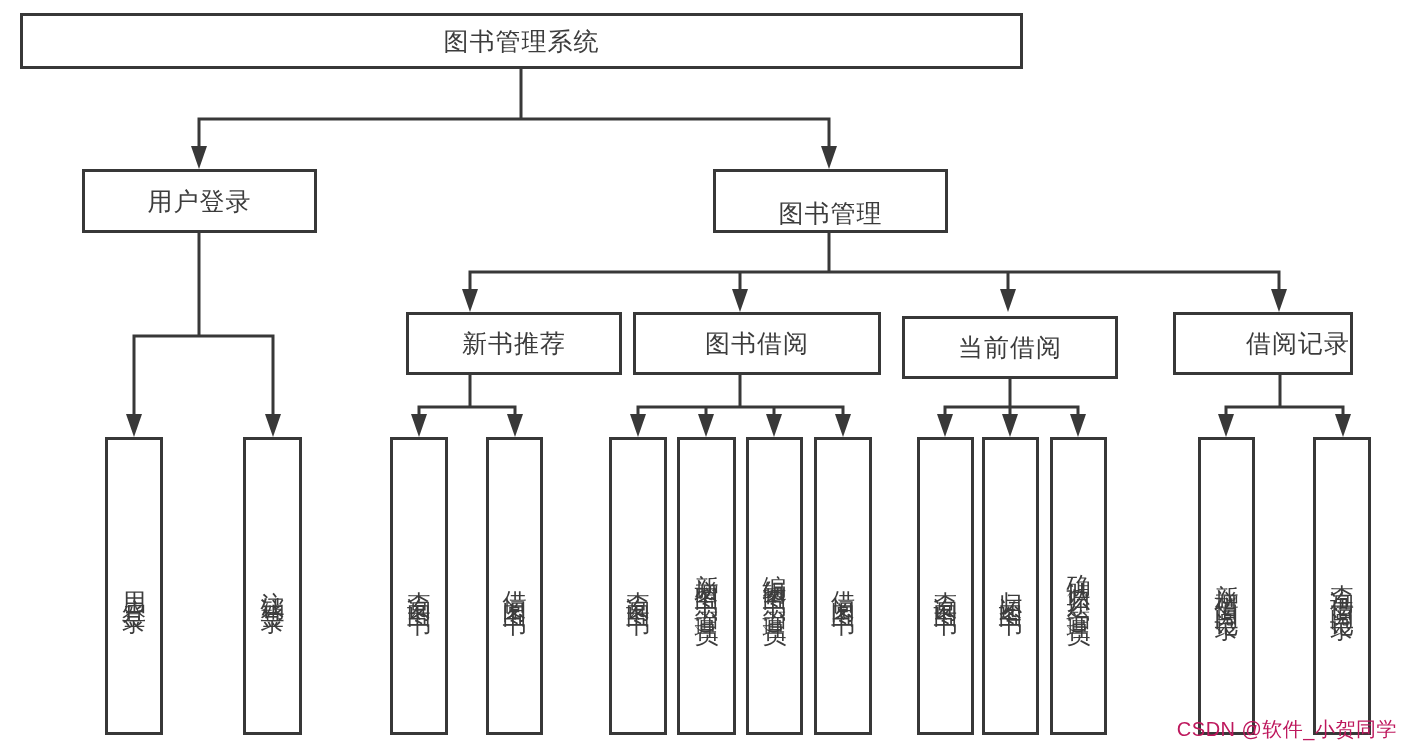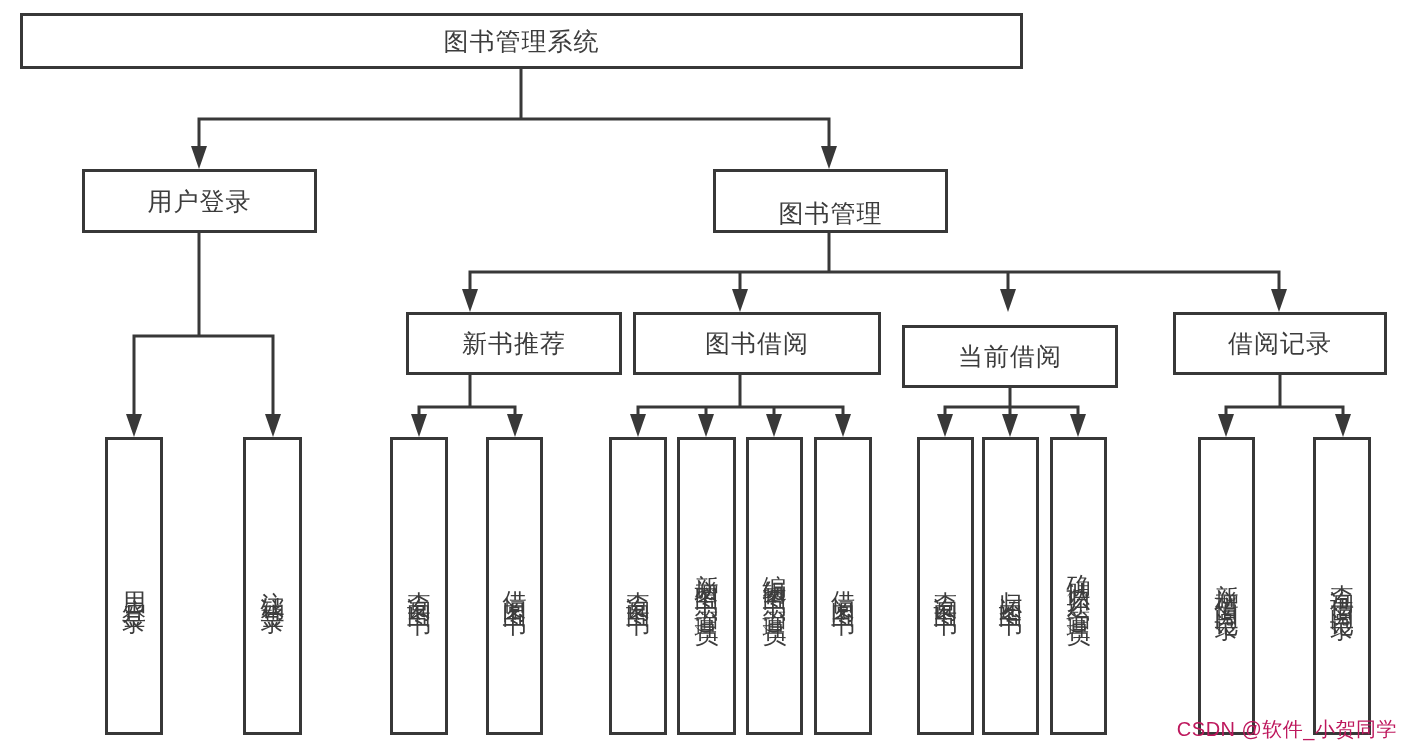--- a/index.html
+++ b/index.html
@@ -101,24 +101,24 @@
   <div class="box" style="left:713px; top:169px; width:235px; height:64px;align-items:flex-end;">
     <span class="hlabel">图书管理</span>
   </div>
 
   <div class="box" style="left:362px; top:312px; width:216px; height:63px;margin-left:44px;">
     <span class="hlabel">新书推荐</span>
   </div>
   <div class="box" style="left:633px; top:312px; width:248px; height:63px;">
     <span class="hlabel">图书借阅</span>
   </div>
-  <div class="box" style="left:902px; top:325px; width:216px; height:63px;">
+  <div class="box" style="left:902px; top:316px; width:216px; height:63px;">
     <span class="hlabel">当前借阅</span>
   </div>
-  <div class="box" style="left:1173px; top:312px; width:214px; height:63px;">
+  <div class="box" style="left:1173px; top:312px; width:180px; height:63px;justify-content:flex-end;">
     <span class="hlabel">借阅记录</span>
   </div>
 
   <div class="box leaf" style="left:105px; width:58px;">
     <span class="vlabel">用户登录</span>
   </div>
   <div class="box leaf" style="left:243px; width:59px;">
     <span class="vlabel">注销登录</span>
   </div>
 

